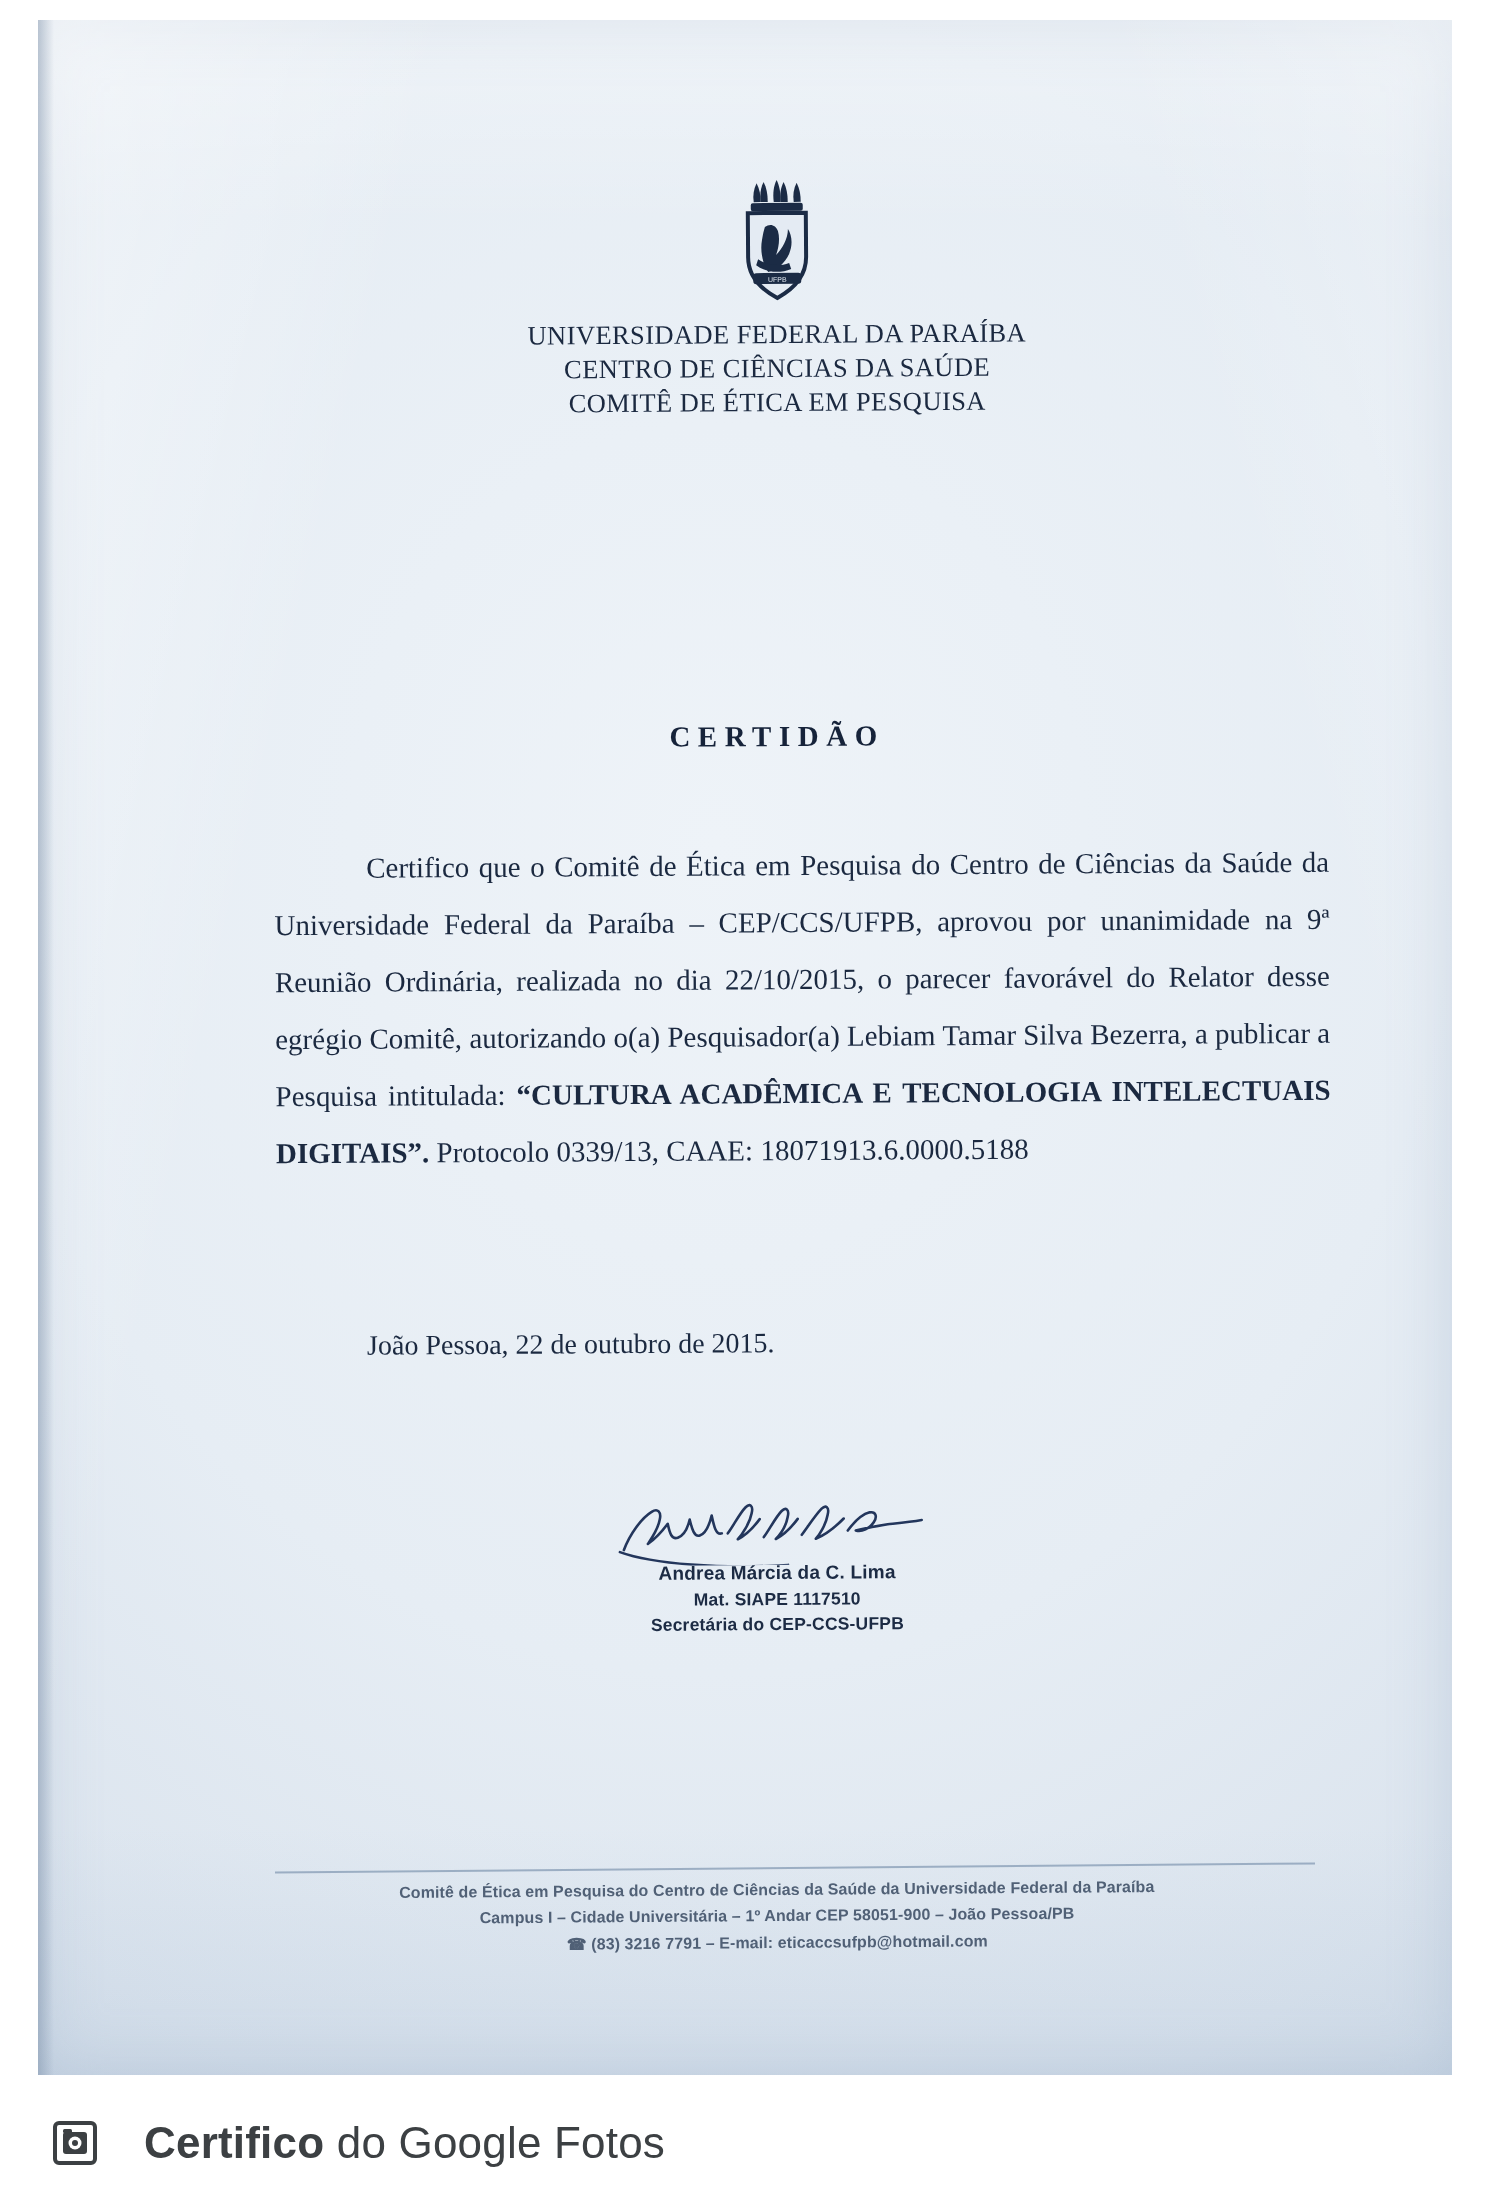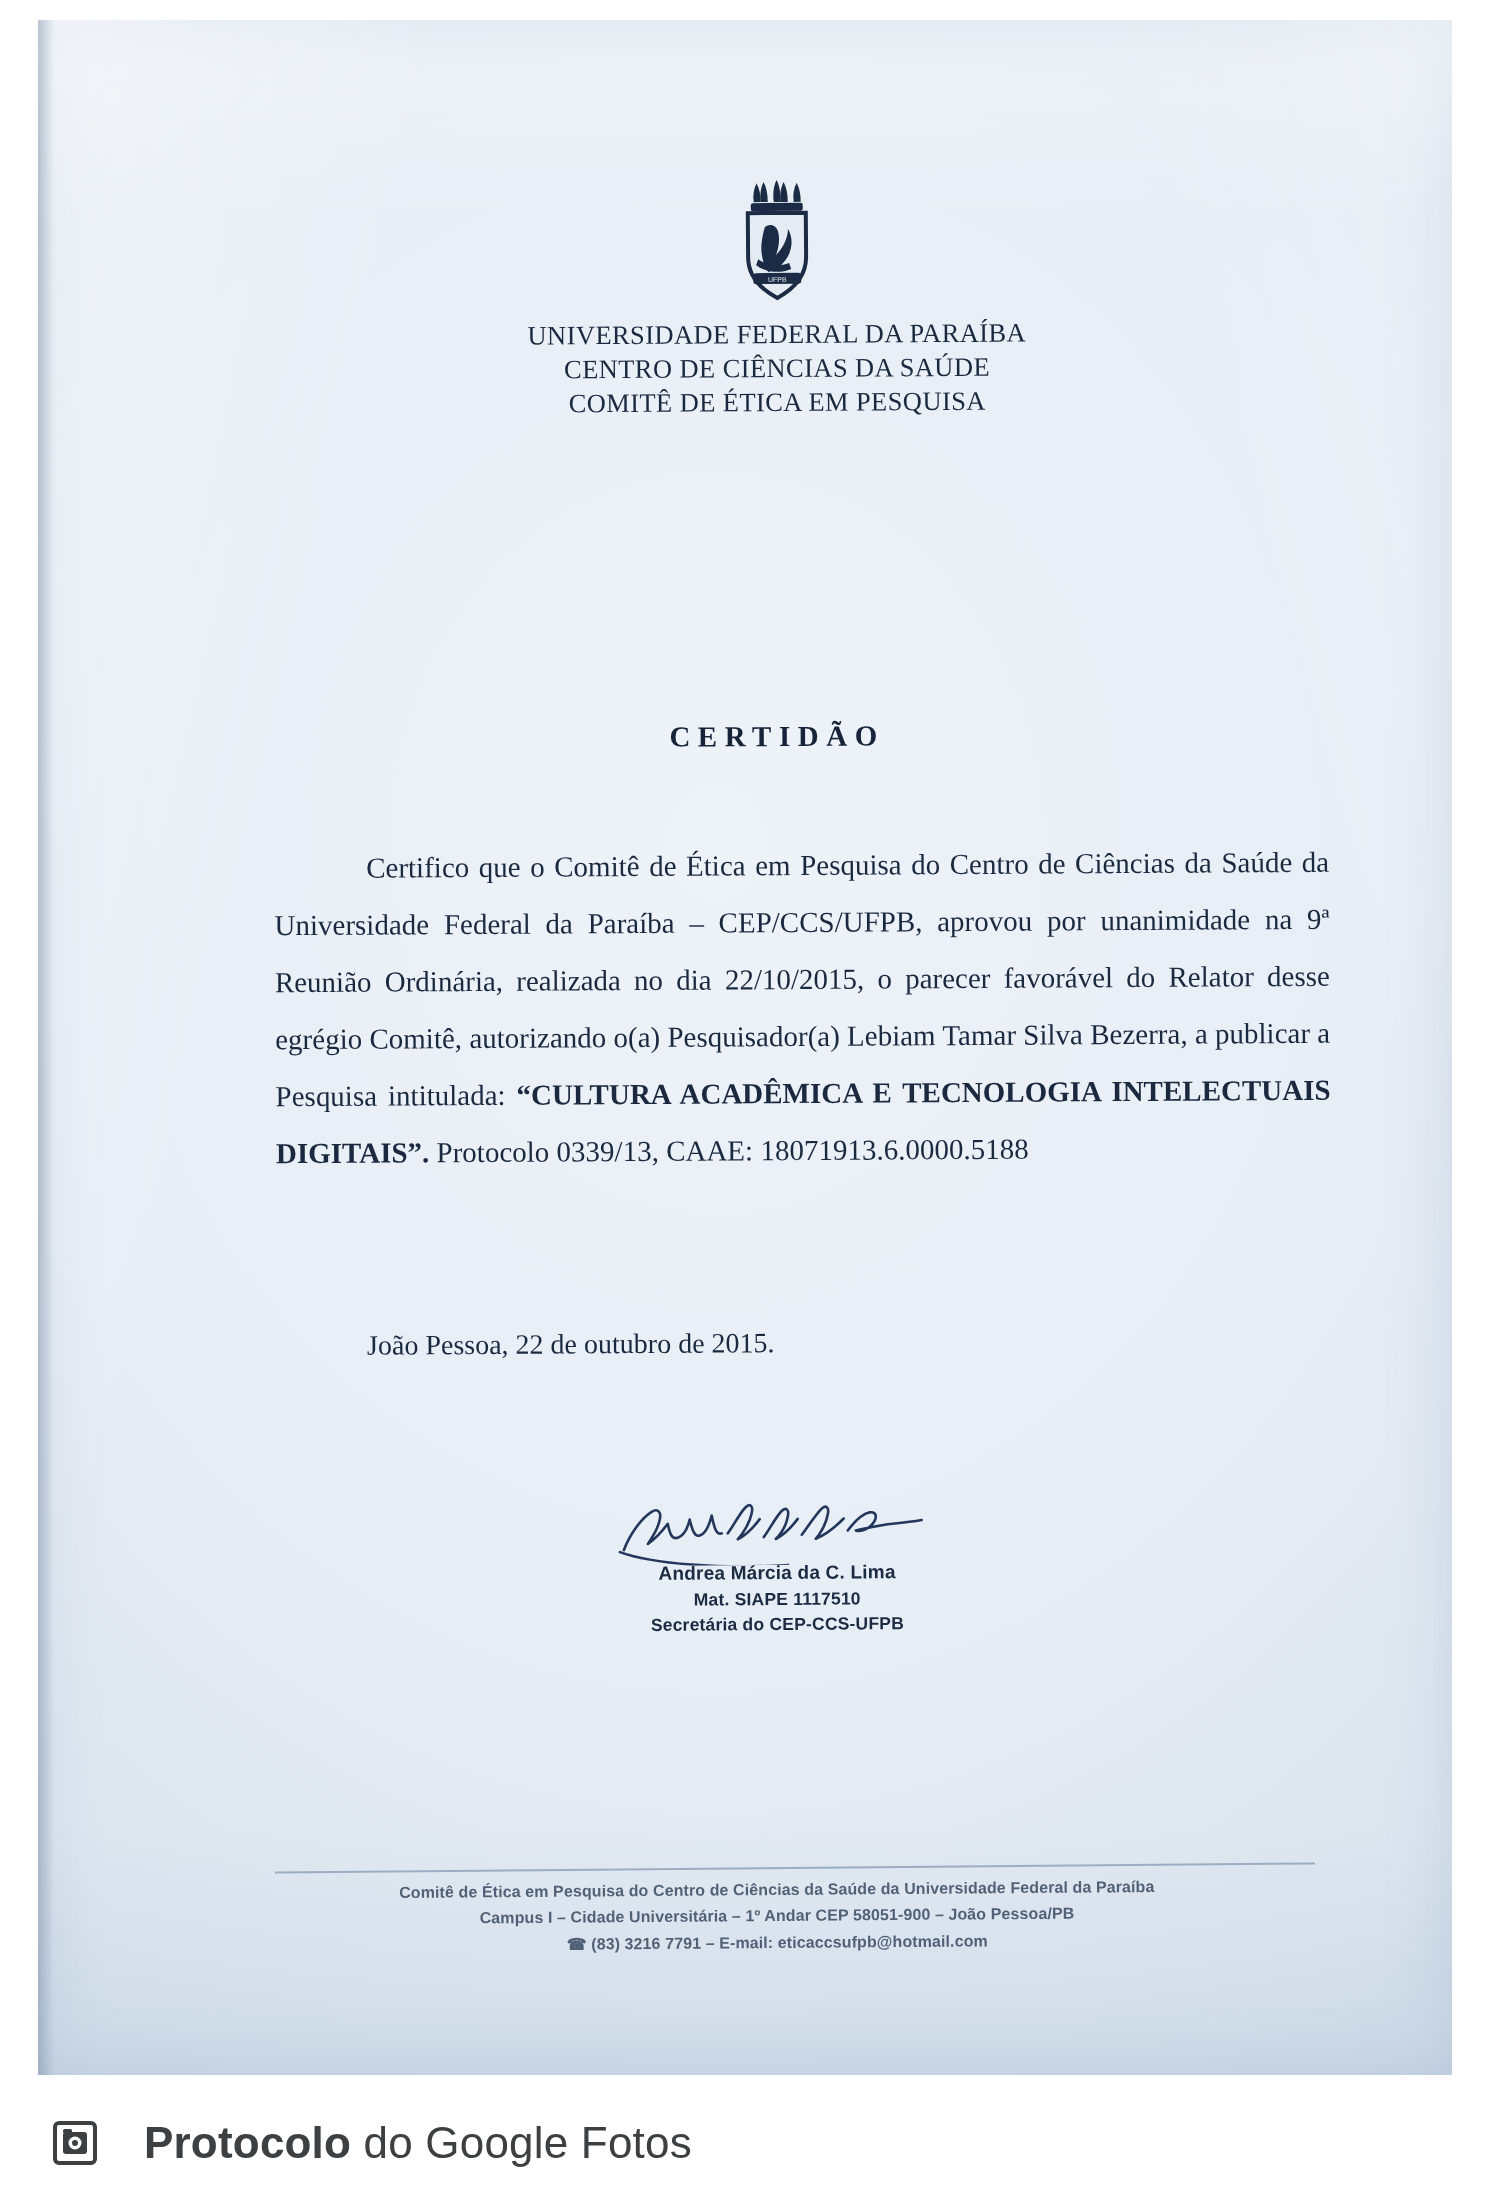--- a/index.html
+++ b/index.html
@@ -296,14 +296,14 @@
 </div>
 
 <div id="photoscan-bar">
   <svg id="photoscan-icon" viewBox="0 0 46 46" aria-hidden="true">
     <rect x="3" y="3" width="40" height="40" rx="4" fill="none" stroke="#3c4043" stroke-width="4"></rect>
     <rect x="11" y="12" width="24" height="22" rx="3" fill="#3c4043"></rect>
     <circle cx="23" cy="23" r="6.5" fill="#ffffff"></circle>
     <circle cx="23" cy="23" r="3" fill="#3c4043"></circle>
     <rect x="11" y="9" width="9" height="4" rx="1.5" fill="#3c4043"></rect>
   </svg>
-  <div id="photoscan-text"><span class="bold">Protocolo</span><span> do Google Fotos</span></div>
+  <div id="photoscan-text"><span class="bold">Certifico</span><span> do Google Fotos</span></div>
 </div>
 
 </body></html>

